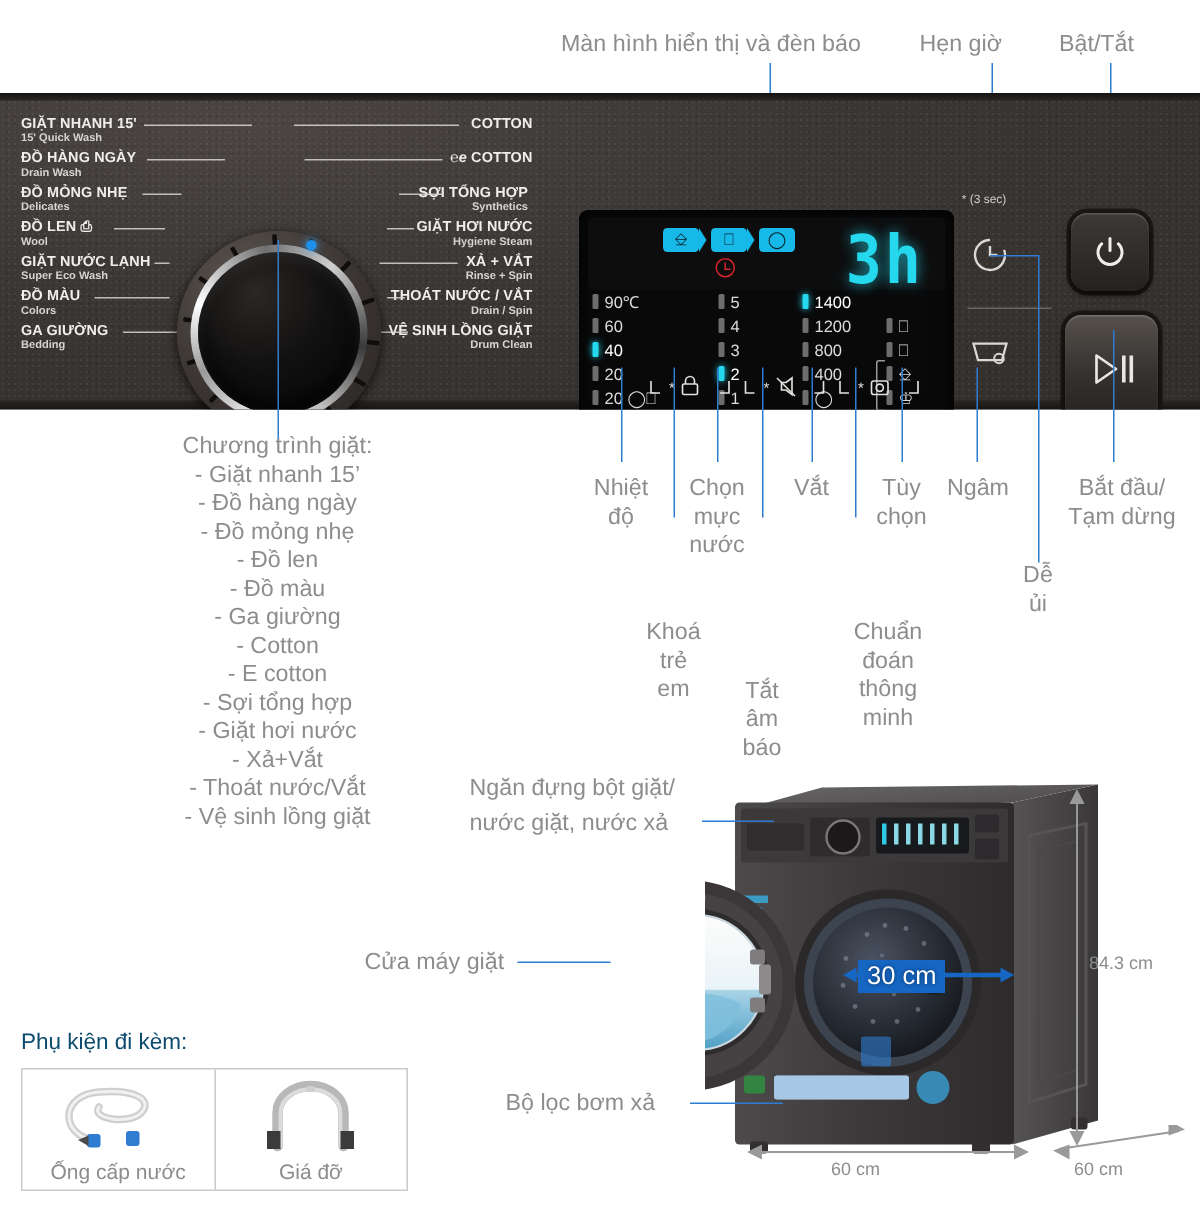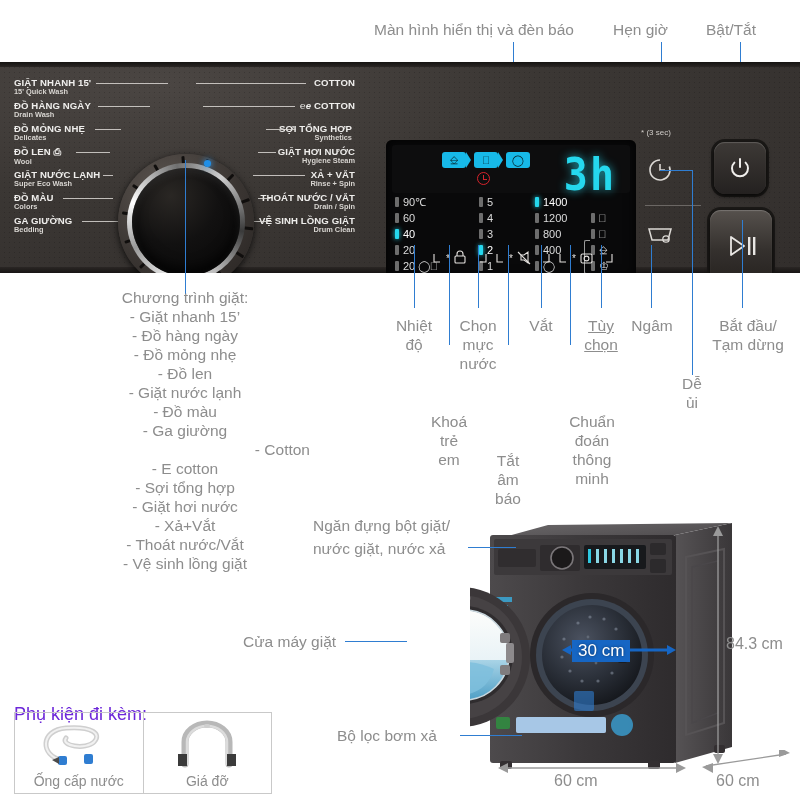--- a/index.html
+++ b/index.html
@@ -175,29 +175,29 @@
     box-shadow: inset 0 1px 1px rgba(255,255,255,.20), 0 2px 5px rgba(0,0,0,.75),
                 0 0 0 3px #1b1917;
     display:flex; align-items:center; justify-content:center;
   }
   .sec-note {
     position:absolute; left:616px; top:66px; width:80px;
     color:#cfcbc7; font-size:8px; text-align:center;
   }
 
   
-  .acc-title { position:absolute; left:14px; top:704px; color:#6d28d9; font-size:18px; }
+  .acc-title { position:absolute; left:14px; top:686px; color:#0c4a6e; font-size:15px; }
   .acc-box { position:absolute; left:14px; top:712px; width:258px; height:82px; border:1px solid #c9c9c9; display:flex; }
   .acc-cell { flex:1; position:relative; display:flex; flex-direction:column; align-items:center; justify-content:flex-end; }
   .acc-cell + .acc-cell { border-left:1px solid #c9c9c9;text-align:right; }
   .acc-label { color:#8d8d8d; font-size:14px; padding-bottom:4px; }
   .acc-art { position:absolute; top:5px; left:0; right:0; height:52px; display:flex; align-items:center; justify-content:center; }
 
   
-  .dim { position:absolute; color:#8d8d8d; font-size:16px; white-space:nowrap; }
+  .dim { position:absolute; color:#8d8d8d; font-size:12px; white-space:nowrap; }
 
   .blue-badge {
     position:absolute; color:#ffffff; font-size:17px; font-weight:400;
     text-shadow: 0 0 3px rgba(0,0,0,.55);
   }
 </style>
 </head>
 <body>
 
 <div class="root">
@@ -433,21 +433,21 @@
   <div class="vline" style="left:692px; top:170px; height:205px;"></div>
   <div class="hline" style="left:660px; top:170px; width:32px;"></div>
   <div class="vline" style="left:742px; top:220px; height:88px;"></div>
 
   <div class="callout c abs" style="left:384px; top:316px; width:60px; white-space:pre-line;">Nhiệt
 độ</div>
   <div class="callout c abs" style="left:448px; top:316px; width:60px; white-space:pre-line;">Chọn
 mực
 nước</div>
   <div class="callout c abs" style="left:513px; top:316px; width:56px; white-space:pre-line;">Vắt</div>
-  <div class="callout c abs" style="left:572px; top:316px; width:58px; white-space:pre-line;text-decoration:underline;">Tùy
+  <div class="callout c abs" style="left:572px; top:316px; width:58px; white-space:pre-line;">Tùy
 chọn</div>
   <div class="callout c abs" style="left:624px; top:316px; width:56px; white-space:pre-line;">Ngâm</div>
   <div class="callout c abs" style="left:700px; top:316px; width:96px; white-space:pre-line;">Bắt đầu/
 Tạm dừng</div>
 
   <div class="callout c abs" style="left:420px; top:412px; width:58px; white-space:pre-line;">Khoá
 trẻ
 em</div>
   <div class="callout c abs" style="left:483px; top:412px; width:50px; white-space:pre-line;margin-top:39px;">Tắt
 âm
@@ -458,24 +458,23 @@
 minh</div>
   <div class="callout c abs" style="left:668px; top:374px; width:48px; white-space:pre-line;">Dễ
 ủi</div>
 
   <div class="abs" style="left:60px; top:288px; width:250px; text-align:center;">
     <div class="callout" style="text-align:center;">Chương trình giặt:</div>
     <div class="callout" style="text-align:center;">- Giặt nhanh 15’</div>
     <div class="callout" style="text-align:center;">- Đồ hàng ngày</div>
     <div class="callout" style="text-align:center;">- Đồ mỏng nhẹ</div>
     <div class="callout" style="text-align:center;">- Đồ len</div>
-    <div class="callout" style="text-align:center;">- Giặt nước lạnh</div>
     <div class="callout" style="text-align:center;">- Đồ màu</div>
     <div class="callout" style="text-align:center;">- Ga giường</div>
-    <div class="callout" style="text-align:right;">- Cotton</div>
+    <div class="callout" style="text-align:center;">- Cotton</div>
     <div class="callout" style="text-align:center;">- E cotton</div>
     <div class="callout" style="text-align:center;">- Sợi tổng hợp</div>
     <div class="callout" style="text-align:center;">- Giặt hơi nước</div>
     <div class="callout" style="text-align:center;">- Xả+Vắt</div>
     <div class="callout" style="text-align:center;">- Thoát nước/Vắt</div>
     <div class="callout" style="text-align:center;">- Vệ sinh lồng giặt</div>
   </div>
 
   <svg class="abs" style="left:470px; top:505px;" width="330" height="300" viewBox="0 0 330 300">
     <defs>

